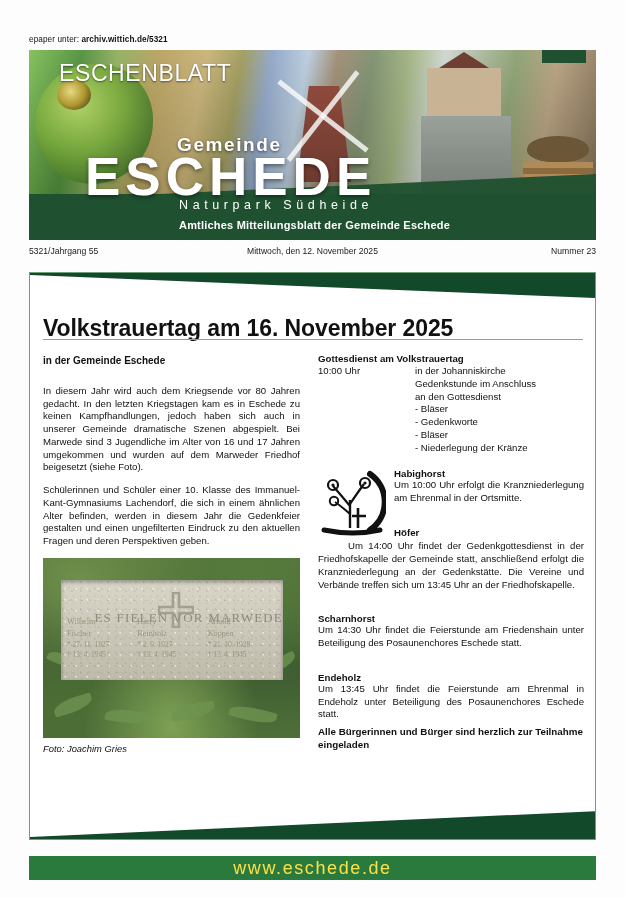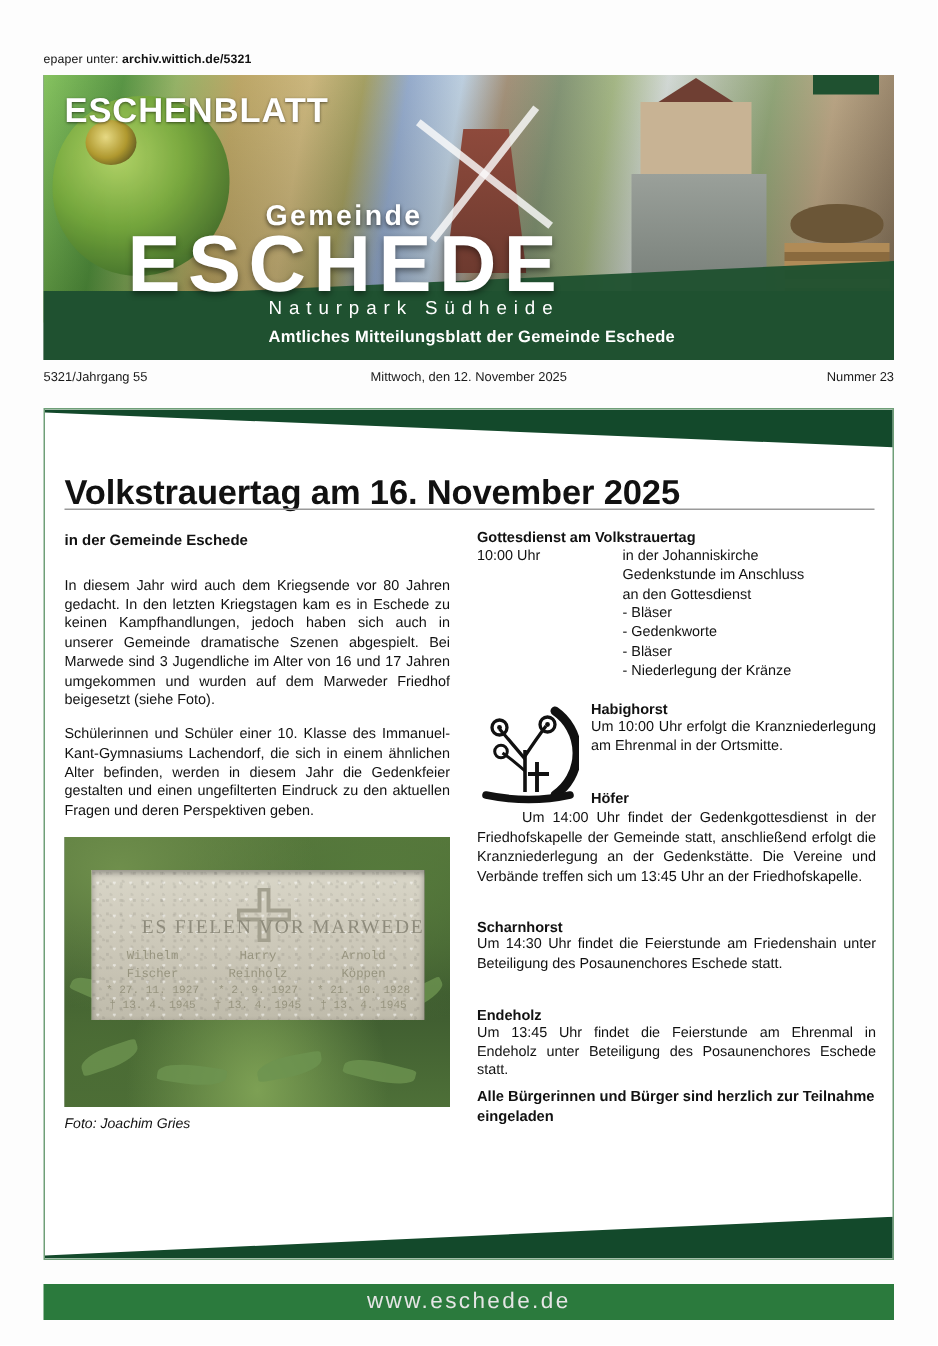--- a/index.html
+++ b/index.html
@@ -120,22 +120,22 @@
     background: #1f5130;
   }
   .mh-green-diag {
     position: absolute; left: 0; bottom: 40px;
     width: 567px; height: 26px;
     background: #1f5130;
     clip-path: polygon(0 100%, 100% 0, 100% 100%);
     opacity: .96;
   }
   .mh-eschenblatt {
-    position: absolute; left: 14px; top: 10px;
-    font-size: 23px; font-weight: bold;
+    position: absolute; left: 30px; top: 10px;
+    font-size: 23px; font-weight: normal;
     color: #ffffff;
     letter-spacing: 0.6px;
     text-shadow: 0 1px 2px rgba(0,0,0,.55);
   }
   .mh-gemeinde {
     position: absolute; left: 148px; top: 84px;
     font-size: 19px; font-weight: bold;
     color: #ffffff;
     letter-spacing: 1.6px;
     text-shadow: 0 1px 3px rgba(0,0,0,.6);
@@ -344,28 +344,27 @@
     position: absolute;
     left: 0; top: 30px; width: 222px;
     text-align: right;
     font-size: 13px;
     letter-spacing: 1.2px;
     color: #8e8b7c;
     font-family: "Liberation Serif", serif;
   }
   .ph-names {
     position: absolute;
-    left: 6px; top: 52px;
+    left: 6px; top: 36px;
     width: 210px;
     display: flex;
     justify-content: space-between;
     font-size: 7.4px;
     color: #97947f;
-    text-align: center;
-    font-family: Liberation Mono, monospace;
+    font-family: Liberation Serif, serif;
     line-height: 1.45;
   }
   .ph-names > div { width: 33%; }
   .ph-names .nm { font-size: 8.2px; }
   .photo-caption {
     margin-top: 5px;
     font-size: 9.4px;
     font-style: italic;
     color: #111;
   }
@@ -376,22 +375,22 @@
     left: 29px; top: 856px;
     width: 567px; height: 24px;
     background: #2b7a3d;
   }
   .footer-url {
     position: absolute;
     left: 0; top: 0;
     width: 567px;
     line-height: 24px;
     text-align: center;
-    font-size: 15px;
-    color: #e5e5e5;
+    font-size: 18px;
+    color: #fde047;
     letter-spacing: 1.6px;
   }
 </style>
 </head>
 <body>
 
 <div class="page">
 
   <div class="epaper-line"><span>epaper unter: </span><b>archiv.wittich.de/5321</b></div>
 

